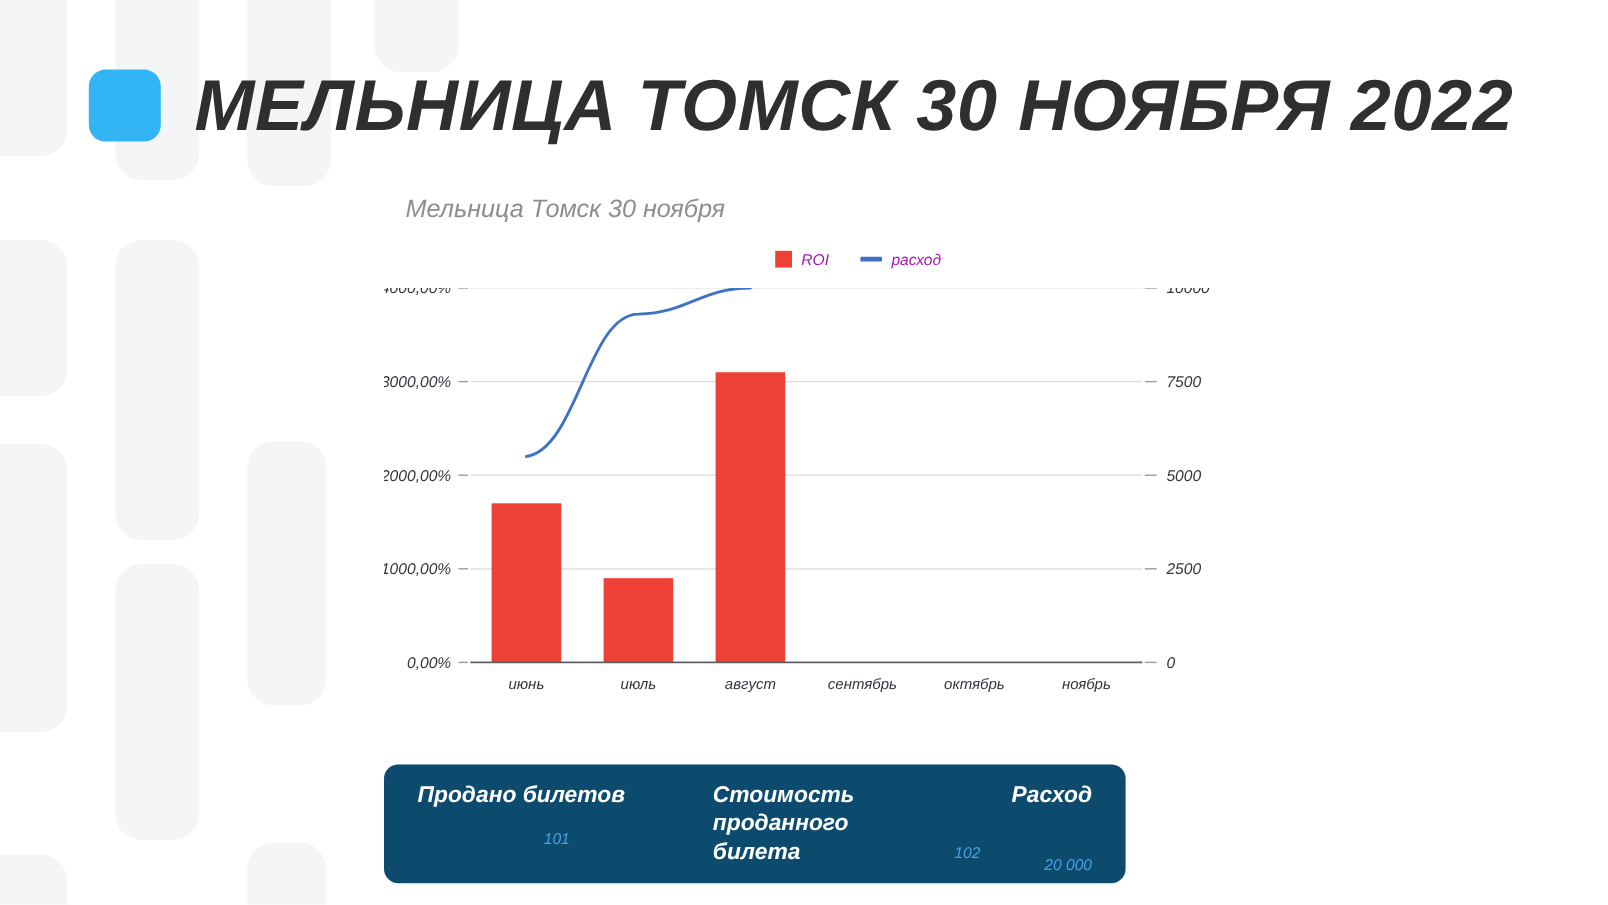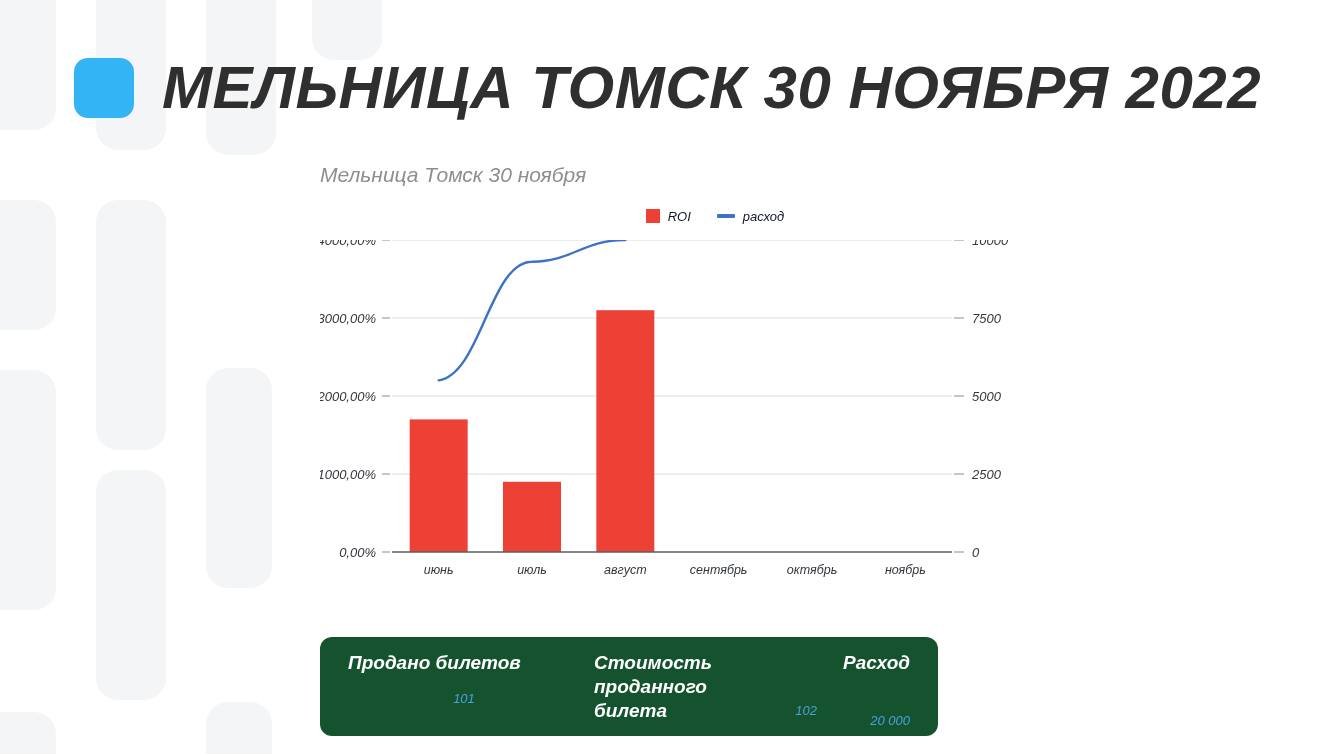--- a/index.html
+++ b/index.html
@@ -52,39 +52,39 @@
   
   #chart-card {
     position: absolute;
     left: 320px; top: 160px;
     width: 700px; height: 430px;
   }
   #chart-title {
     font-size: 21px;
     color: #8e8e8e;
     font-weight: normal;
-    margin: 0 0 0 0;
+    margin: 0 0 0 18px;
     line-height: 30px;
   }
 
   #legend {
     display: flex;
     justify-content: center;
     align-items: center;
     gap: 26px;
     margin-top: 16px;
     height: 20px;
     padding-left: 90px;
   }
   .legend-item {
     display: flex;
     align-items: center;
     gap: 8px;
     font-size: 13px;
-    color: #0f172a;
+    color: #a21caf;
   }
   .legend-swatch-box {
     width: 14px; height: 14px;
     background: #ee4136;
     display: inline-block;
   }
   .legend-swatch-line {
     width: 18px; height: 4px;
     background: #3d72c4;
     display: inline-block;
@@ -119,21 +119,21 @@
     stroke: #3d72c4;
     stroke-width: 2.4;
     stroke-linecap: round;
   }
 
   
   #stats-panel {
     position: absolute;
     left: 320px; top: 637px;
     width: 618px; height: 99px;
-    background: #14532d;
+    background: #0c4a6e;
     border-radius: 12px;
     display: flex;
     align-items: flex-start;
     padding: 14px 28px 14px 28px;
     gap: 0;
   }
   .stat-block {
     display: flex;
     align-items: flex-start;
     gap: 12px;

